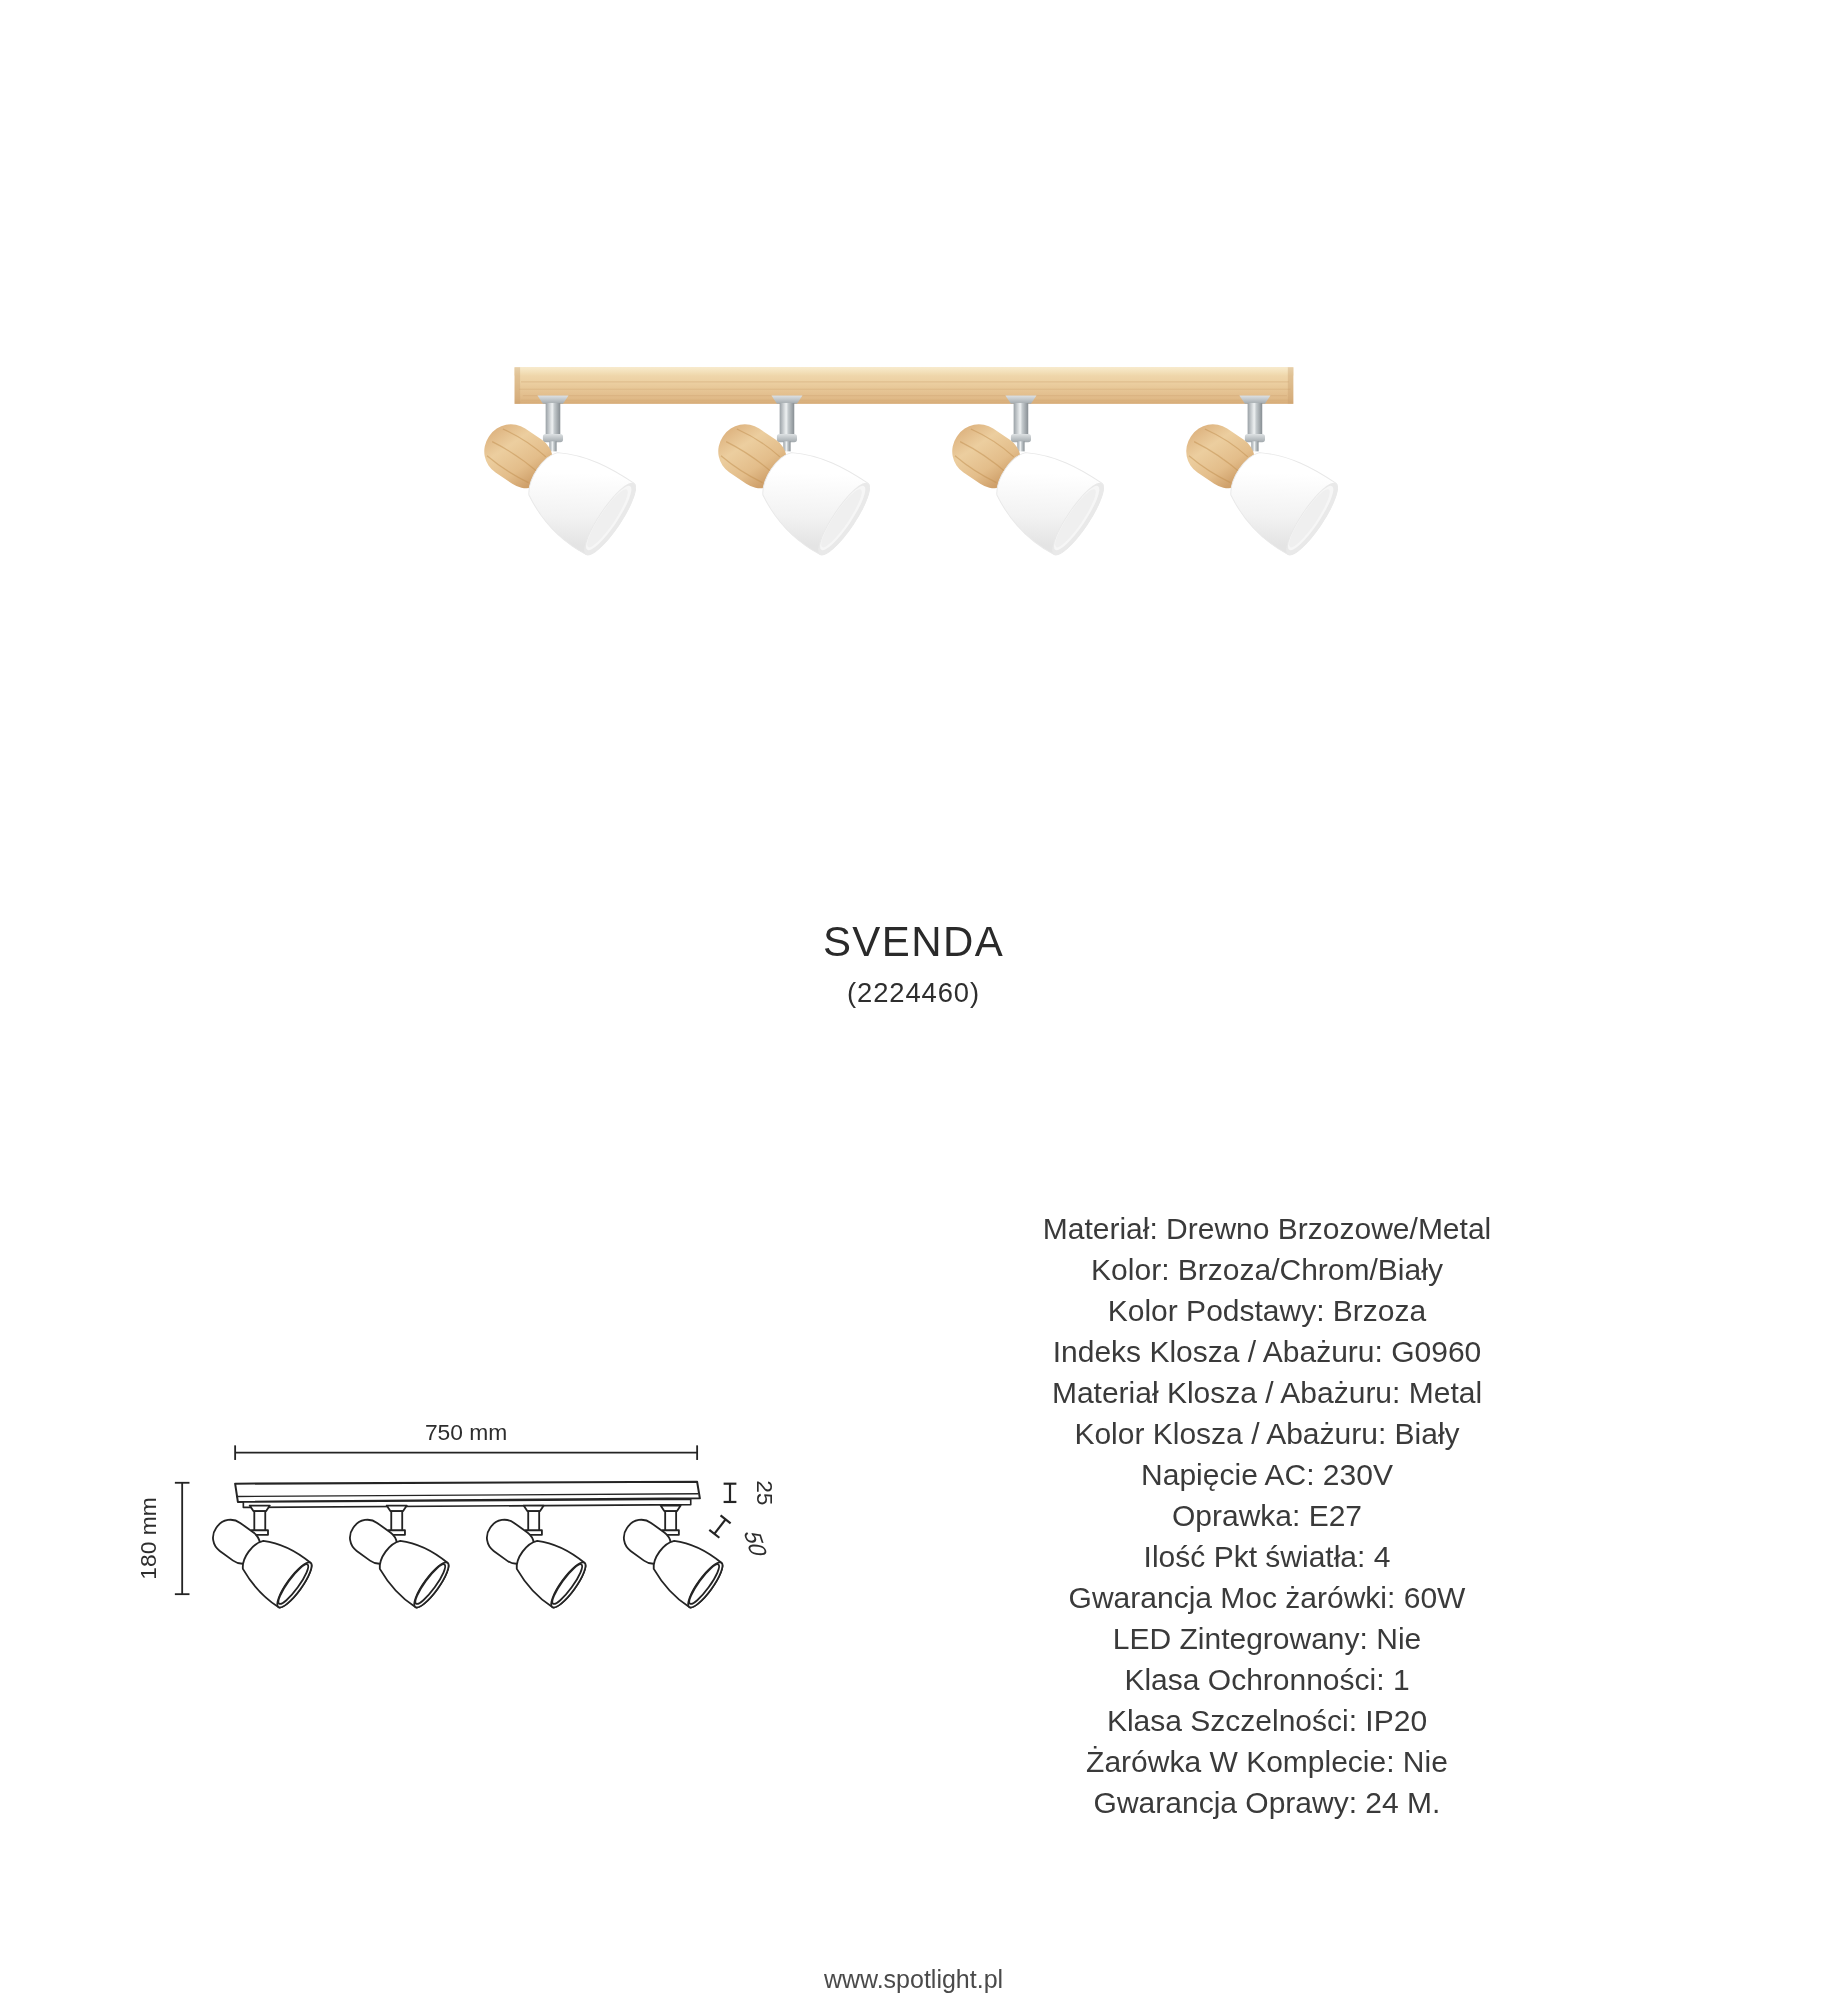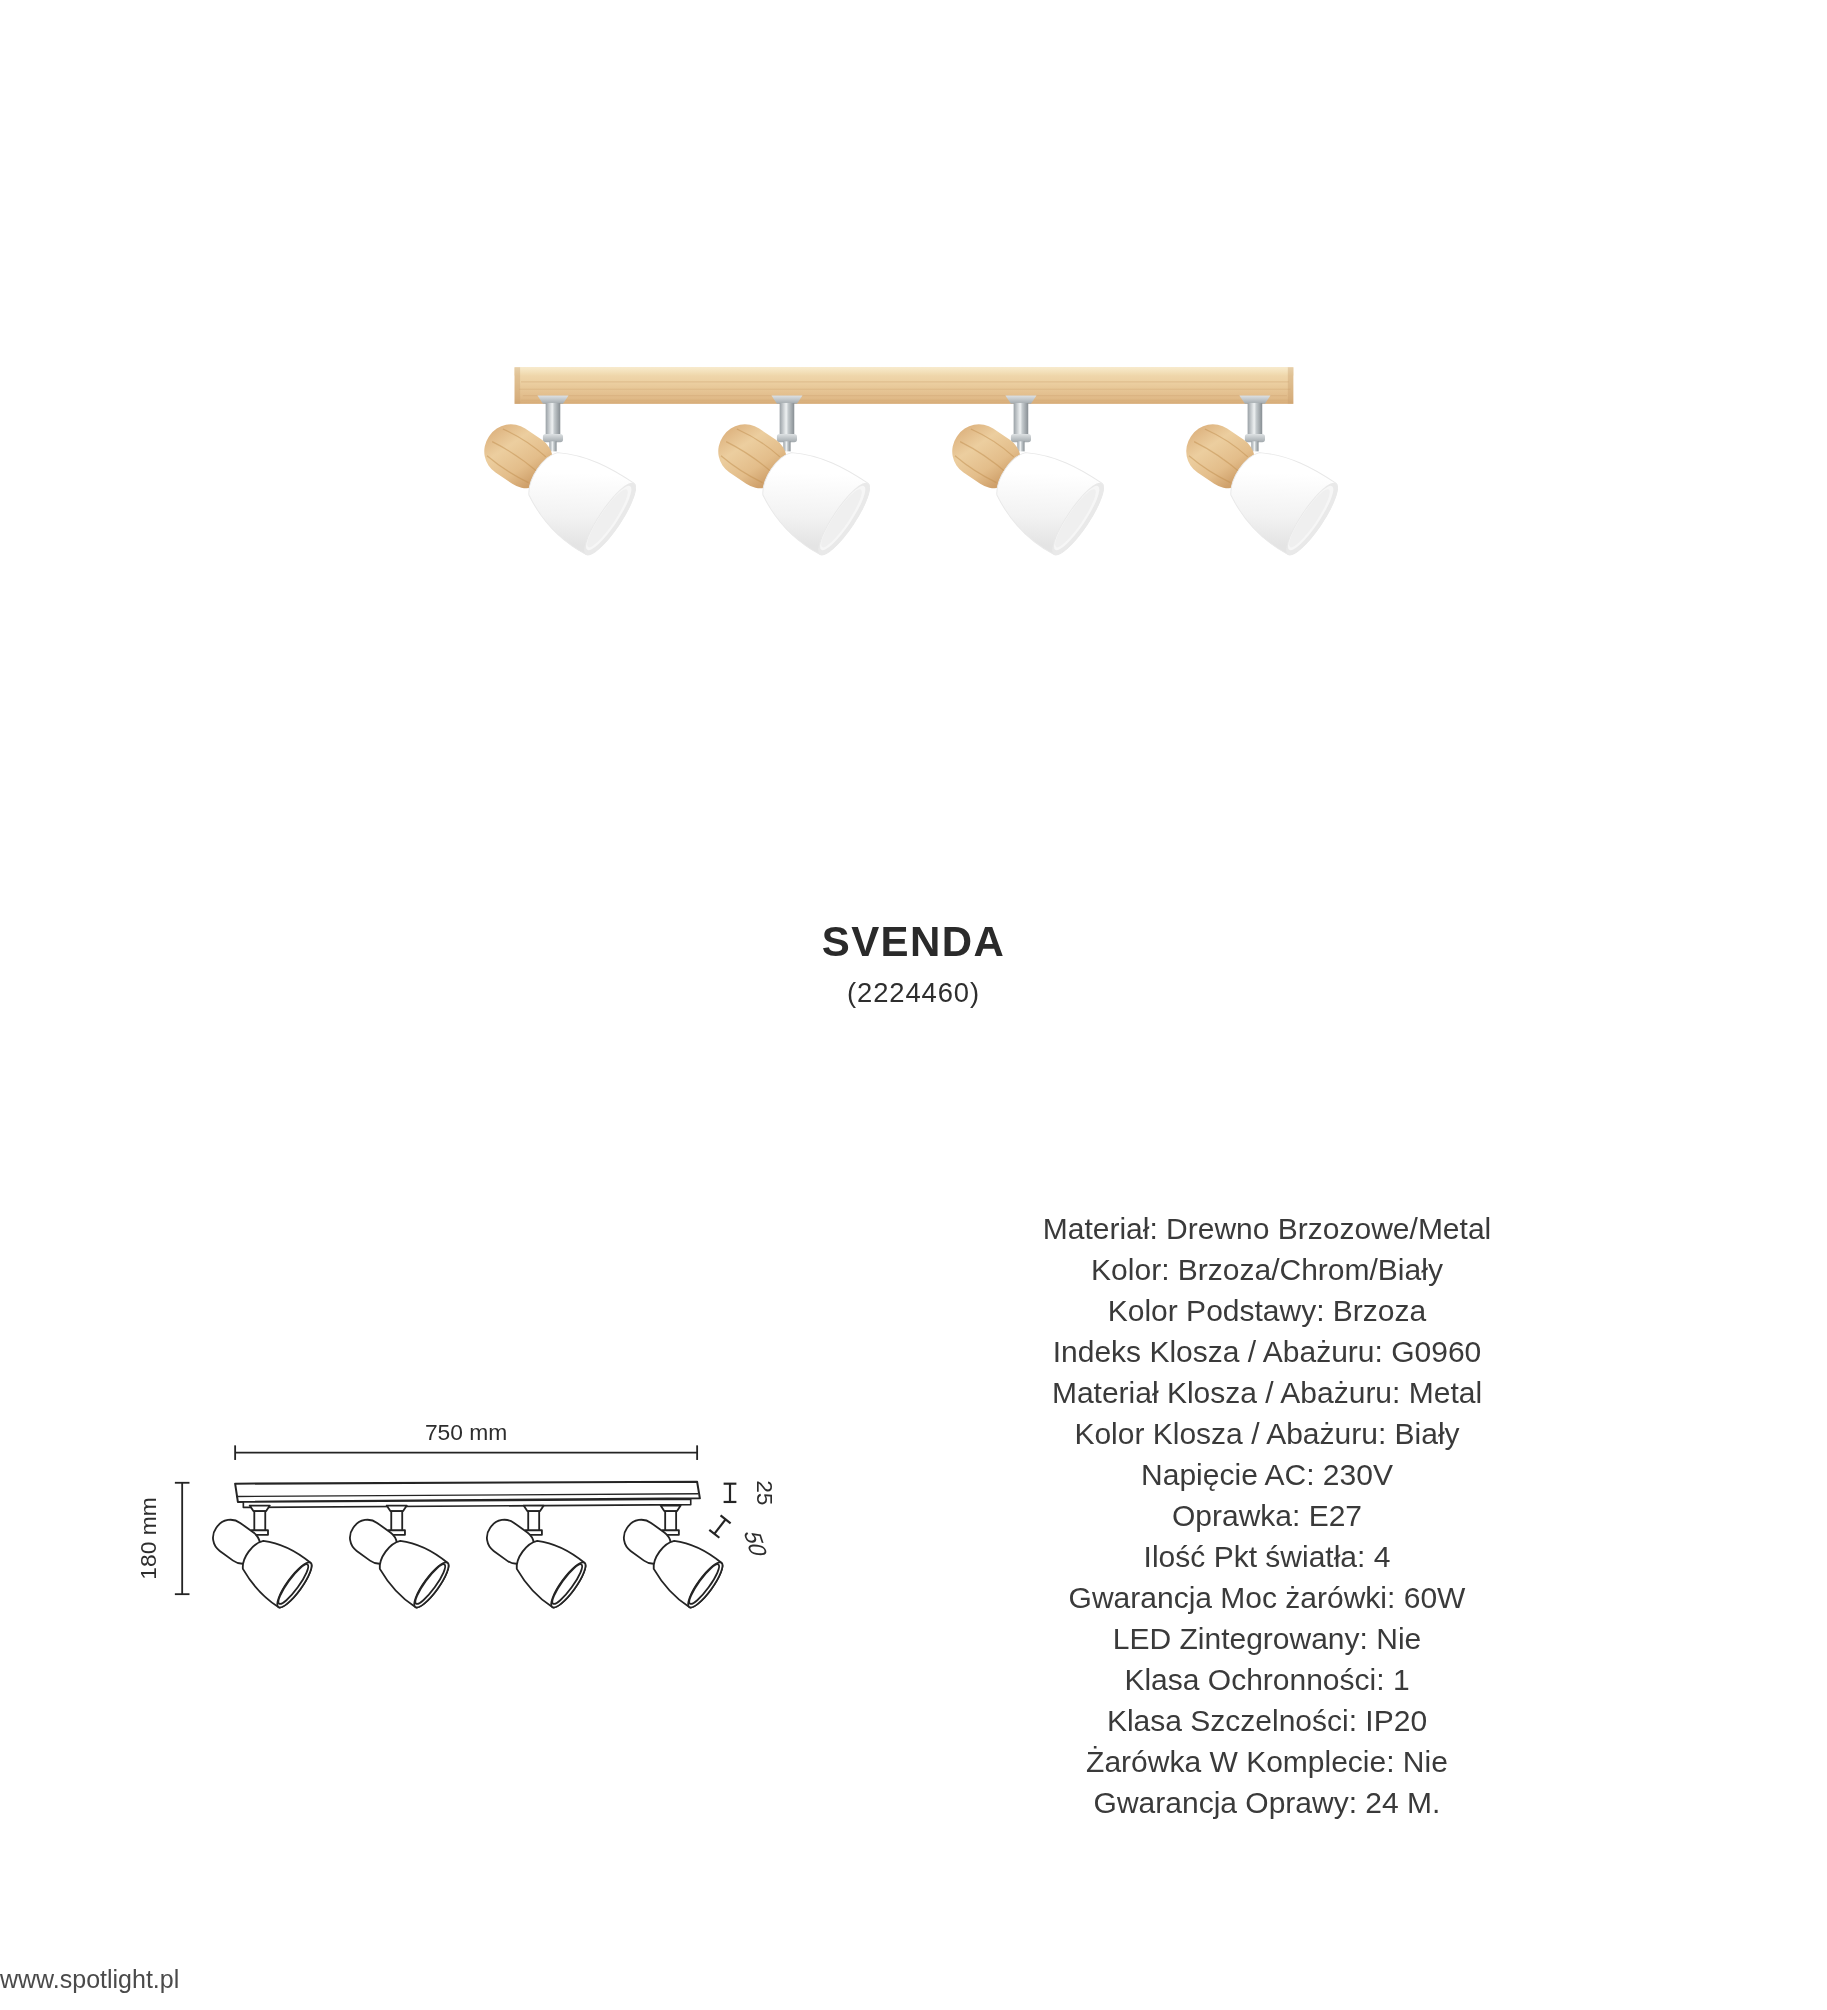--- a/index.html
+++ b/index.html
@@ -3,27 +3,27 @@
 <meta charset="utf-8">
 <style>
   * { margin:0; padding:0; box-sizing:border-box; }
   html,body { background:#ffffff; }
   .sheet {
     position:relative; width:1827px; height:2010px; background:#ffffff;
     font-family:"Liberation Sans", sans-serif; overflow:hidden;
   }
   .photo { position:absolute; left:457px; top:347px; width:914px; height:238px; }
   .header { position:absolute; left:0; top:921px; width:1827px; text-align:center; color:#2a2a2a; }
-  .title { font-size:42px; font-weight:700; letter-spacing:1.4px; line-height:1; }
+  .title { font-size:42px; font-weight:400; letter-spacing:1.4px; line-height:1; }
   .code  { font-size:27.4px; font-weight:300; letter-spacing:0.9px; margin-top:14px; color:#2e2e2e; }
   .specs { position:absolute; left:810px; top:1208px; width:914px; text-align:center;
            font-size:30px; line-height:41px; color:#3a3a3a; font-weight:400; }
   .drawing { position:absolute; left:128px; top:1407px; width:658px; height:210px; }
   .dim-text { font-size:25px; fill:#2d2d2d; }
-  .footer { position:absolute; left:0; top:1965px; width:1827px; text-align:left;
+  .footer { position:absolute; left:0; top:1965px; width:1827px; text-align:center;
             font-size:25px; color:#4a4a4a; font-weight:400; }
   .footer a { color:#4a4a4a; text-decoration:none; }
 </style>
 </head>
 <body>
 
 <div class="sheet">
 
   <svg class="photo" viewBox="0 0 1000 260">
     <defs>

